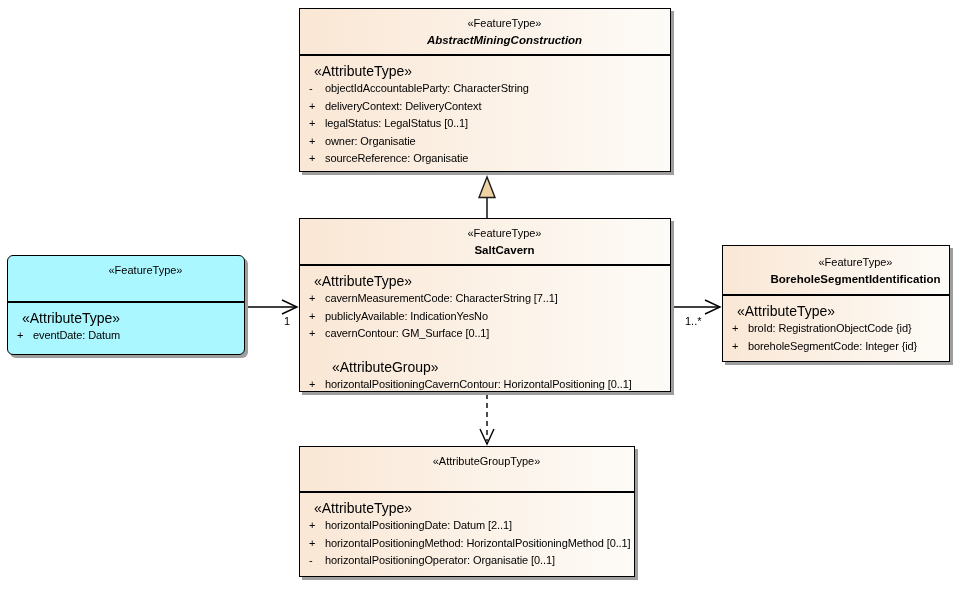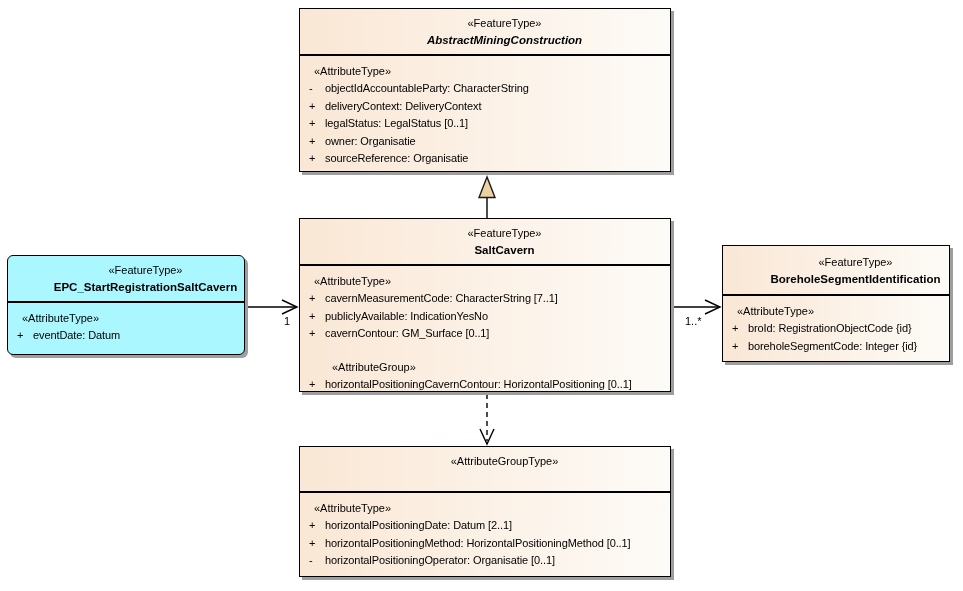--- a/index.html
+++ b/index.html
@@ -27,21 +27,21 @@
     border-bottom:2px solid #000000;
     text-align:center;
     padding-top:7px;
     padding-left:39px;
   }
   .stereo  { font-size:11px;   line-height:15px; white-space:nowrap; }
   .cls-name{ font-size:11.5px; line-height:18px; font-weight:bold; white-space:nowrap; }
   .abstract .cls-name { font-style:italic; }
   .cls-body { padding-top:7px; }
   .sec-heading {
-    font-size:11px; line-height:17px; height:17px;
+    font-size:14px; line-height:17px; height:17px;
     padding-left:14px; white-space:nowrap;
   }
   .sec-heading.grouped { margin-top:16px;padding-left:32px; }
   .attr-row {
     display:flex; font-size:11px; line-height:17.5px; height:17.5px;
     white-space:nowrap; letter-spacing:-0.1px;
   }
   .attr-vis  { flex:none; width:16px; padding-left:9px; }
   .attr-text { flex:none; }
   svg.connectors { position:absolute; left:0; top:0; pointer-events:none; }
@@ -134,21 +134,20 @@
       <div class="attr-row">
         <span class="attr-vis">+</span>
         <span class="attr-text">horizontalPositioningCavernContour: HorizontalPositioning [0..1]</span>
       </div>
     </div>
   </div>
 
   <div class="uml-class event" style="left:7px; top:255px; width:238px; height:100px;">
     <div class="cls-header" style="height:47px;">
       <div class="stereo">«FeatureType»</div>
-      <div class="cls-name">EPC_StartRegistrationSaltCavern</div>
     </div>
     <div class="cls-body">
       <div class="sec-heading">«AttributeType»</div>
       <div class="attr-row">
         <span class="attr-vis">+</span>
         <span class="attr-text">eventDate: Datum</span>
       </div>
     </div>
   </div>
 
@@ -163,21 +162,21 @@
         <span class="attr-vis">+</span>
         <span class="attr-text">broId: RegistrationObjectCode {id}</span>
       </div>
       <div class="attr-row">
         <span class="attr-vis">+</span>
         <span class="attr-text">boreholeSegmentCode: Integer {id}</span>
       </div>
     </div>
   </div>
 
-  <div class="uml-class" style="left:299px; top:446px; width:372px; height:131px;">
+  <div class="uml-class" style="left:299px; top:446px; width:336px; height:131px;">
     <div class="cls-header" style="height:46px;">
       <div class="stereo">«AttributeGroupType»</div>
     </div>
     <div class="cls-body">
       <div class="sec-heading">«AttributeType»</div>
       <div class="attr-row">
         <span class="attr-vis">+</span>
         <span class="attr-text">horizontalPositioningDate: Datum [2..1]</span>
       </div>
       <div class="attr-row">

